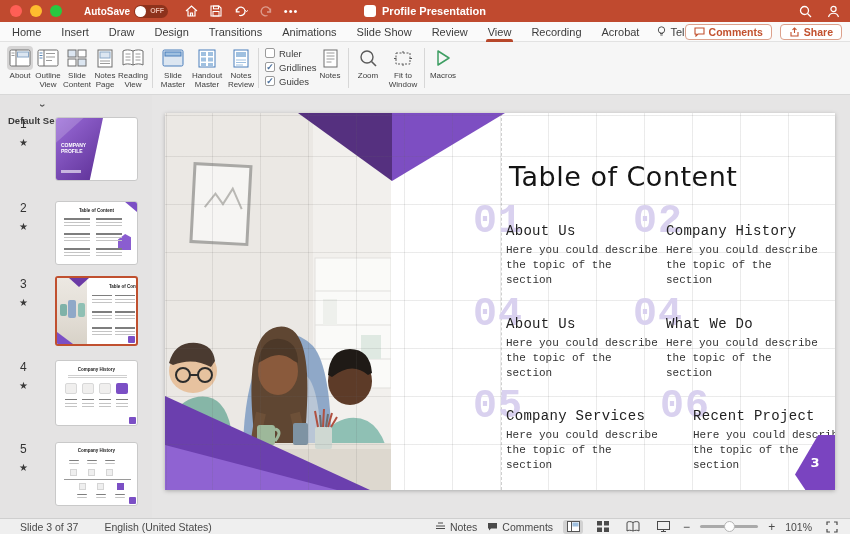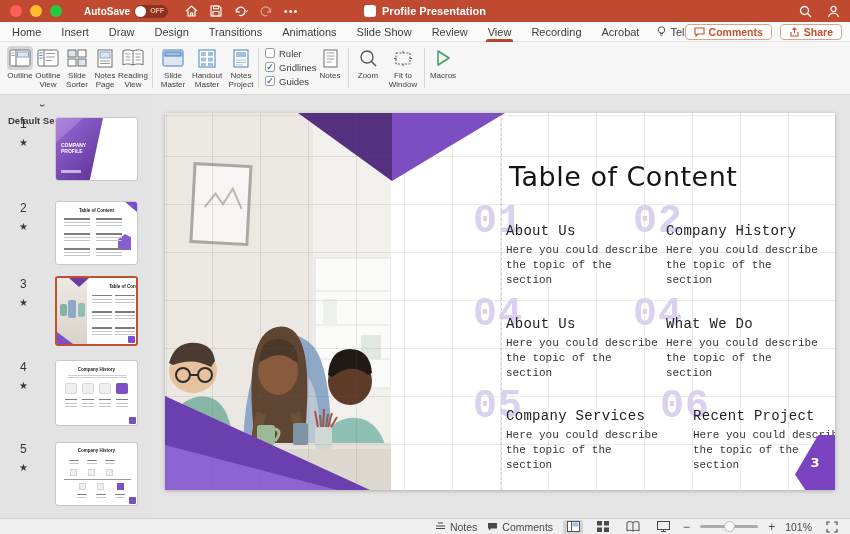--- a/index.html
+++ b/index.html
@@ -186,21 +186,21 @@
 
   <div class="rbtn" style="left:5px">
     <span class="ric sel">
         <svg width="22" height="18" viewBox="0 0 22 18">
           <rect x="1" y="1" width="20" height="16" rx="1.5" fill="#fff" stroke="#6e6e6e"></rect>
           <path d="M7 1 V17" stroke="#6e6e6e"></path>
           <path d="M2.5 4 h3 M2.5 6.5 h3" stroke="#9a9a9a"></path>
           <rect x="8.5" y="3" width="11" height="5" fill="#dce6f1" stroke="#8aa7c6"></rect>
         </svg>
       </span>
-    <span class="rlb">Outline</span>
+    <span class="rlb">About</span>
   </div>
   <div class="rbtn" style="left:33px">
     <span class="ric">
         <svg width="22" height="18" viewBox="0 0 22 18">
           <rect x="1" y="1" width="20" height="16" rx="1.5" fill="#fff" stroke="#6e6e6e"></rect>
           <path d="M7 1 V17" stroke="#6e6e6e"></path>
           <path d="M2.5 4 h3 M2.5 6.5 h3 M2.5 9 h3" stroke="#5b87b7"></path>
           <path d="M9 4.5 h9 M9 8 h9 M9 11.5 h6" stroke="#9a9a9a"></path>
         </svg>
       </span>
@@ -208,21 +208,21 @@
   </div>
   <div class="rbtn" style="left:62px">
     <span class="ric">
         <svg width="20" height="18" viewBox="0 0 20 18">
           <rect x="1" y="1" width="8" height="7" fill="#dce6f1" stroke="#6e6e6e"></rect>
           <rect x="11" y="1" width="8" height="7" fill="#fff" stroke="#6e6e6e"></rect>
           <rect x="1" y="10" width="8" height="7" fill="#fff" stroke="#6e6e6e"></rect>
           <rect x="11" y="10" width="8" height="7" fill="#dce6f1" stroke="#6e6e6e"></rect>
         </svg>
       </span>
-    <span class="rlb">Slide Sorter</span>
+    <span class="rlb">Slide Content</span>
   </div>
   <div class="rbtn" style="left:90px">
     <span class="ric">
         <svg width="16" height="19" viewBox="0 0 16 19">
           <rect x="1" y="1" width="14" height="17" fill="#fff" stroke="#6e6e6e"></rect>
           <rect x="3" y="3" width="10" height="6" fill="#dce6f1" stroke="#8aa7c6"></rect>
           <path d="M3 12 h10 M3 14.5 h10" stroke="#9a9a9a"></path>
         </svg>
       </span>
     <span class="rlb">Notes Page</span>
@@ -264,21 +264,21 @@
     <span class="rlb">Handout Master</span>
   </div>
   <div class="rbtn" style="left:226px">
     <span class="ric">
         <svg width="16" height="19" viewBox="0 0 16 19">
           <rect x="1" y="1" width="14" height="17" fill="#fff" stroke="#4a7ebb"></rect>
           <rect x="3" y="3" width="10" height="5" fill="#9fc0e0"></rect>
           <path d="M3 11 h10 M3 13.5 h10 M3 16 h7" stroke="#9fc0e0"></path>
         </svg>
       </span>
-    <span class="rlb">Notes Project</span>
+    <span class="rlb">Notes Review</span>
   </div>
 
   <div class="rdiv" style="left:258px"></div>
 
   <div class="chk-stack">
     <div class="chk-row">
       <span class="chk-box"></span>
       <span class="chk-lb">Ruler</span>
     </div>
     <div class="chk-row">
@@ -502,20 +502,24 @@
       <div class="toc-desc">Here you could describe the topic of the section</div>
     </div>
 
     <div class="page-badge">
       <span>3</span>
     </div>
   </div>
 </div>
 
 <div class="statusbar">
+  <div class="sb-left">
+    <span>Slide 3 of 37</span>
+    <span>English (United States)</span>
+  </div>
   <div class="sb-right">
     <span class="sb-item">
       <svg width="11" height="9" viewBox="0 0 11 9">
           <path d="M3 1 h5 M1 4 h9 M1 6.5 h9" stroke="#4a4a4a" stroke-width="1.2"></path>
         </svg>
       <span>Notes</span>
     </span>
     <span class="sb-item">
       <svg width="11" height="10" viewBox="0 0 11 10">
           <path d="M1 1 H10 V6.5 H4 L2 8.5 V6.5 H1 Z" fill="#4a4a4a"></path>

